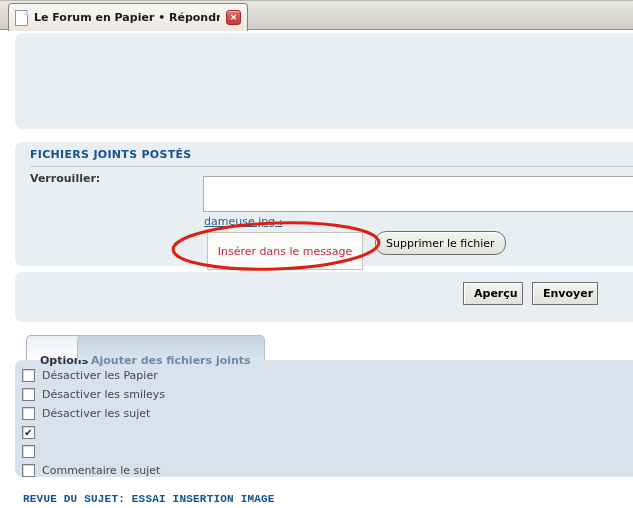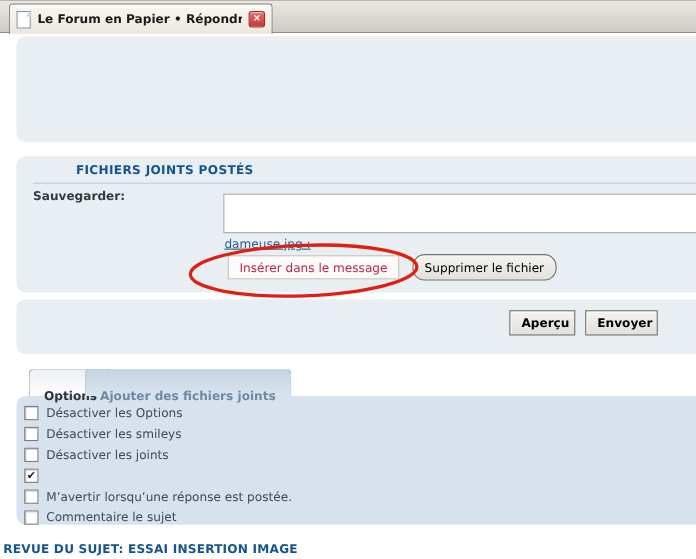--- a/index.html
+++ b/index.html
@@ -47,37 +47,37 @@
     background:#E9EEF2; border-radius:8px;
   }
   .panel-top    { top:33px;  height:96px; }
   .panel-attach { top:142px; height:124px; }
   .panel-submit { top:272px; height:50px; }
   .panel-options{ top:360px; height:117px; background:#D7E2ED; }
 
   
   .section-header {
     position:absolute; left:15px; top:6px;
-    color:#14548F; font-weight:bold; letter-spacing:.3px;margin-left:39px;
+    color:#14548F; font-weight:bold; letter-spacing:.3px;
   }
   .section-divider {
     position:absolute; left:15px; right:0; top:24px; height:1px; background:#C4CBD2;
   }
   .comment-label { position:absolute; left:15px; top:30px; font-weight:bold; color:#333A45; }
   .comment-input {
     position:absolute; left:188px; top:34px; width:450px; height:36px;
     background:#FFFFFF; border:1px solid #A3ABB3; resize:none;
     font-family:"DejaVu Sans","Liberation Sans",sans-serif; font-size:11px; padding:2px 4px;
   }
   .file-link {
     position:absolute; left:189px; top:73px;
     color:#29608C; text-decoration:underline; cursor:pointer;
   }
   .insert-btn {
-    position:absolute; left:192px; top:90px; width:156px; height:22px;
+    position:absolute; left:192px; top:90px; width:156px; height:38px;
     background:#FBFBFA; border:1px solid #C6C2BD; color:#C42645;
     font-family:"DejaVu Sans","Liberation Sans",sans-serif; font-size:11px; cursor:pointer;
   }
   .classic-btn {
     background:linear-gradient(#F3F3F0,#E2E2DC); border:1px solid #707070;
     box-shadow:inset 1px 1px 0 #FFFFFF; color:#000;
     font-family:"DejaVu Sans","Liberation Sans",sans-serif; font-size:11px;
     padding:3px 10px; cursor:pointer;
   }
   .delete-btn { position:absolute; left:360px; top:89px; height:24px;border-radius:11px; }
@@ -114,41 +114,41 @@
   .cb-box {
     width:13px; height:13px; background:#FFFFFF; border:1px solid #767C84;
     box-shadow:inset 1px 1px 1px rgba(0,0,0,.18);
     font-size:10px; line-height:11px; text-align:center; color:#1A1A1A; cursor:pointer;
     flex:0 0 auto;
   }
   .option-label { color:#3F4A58; white-space:nowrap; }
 
   
   .topic-review {
-    position:absolute; left:3px; top:493px;
-    color:#14548F; font-weight:bold; letter-spacing:.2px; cursor:pointer;
+    position:absolute; left:23px; top:493px;
+    color:#14548F; font-weight:bold; letter-spacing:.2px; cursor:pointer;font-family:Liberation Mono, monospace;
   }
 </style>
 </head>
 <body>
 
 <div class="tabstrip">
   <div class="browser-tab">
     <span class="page-icon"></span>
     <span class="tab-title">Le Forum en Papier • Répondre</span>
     <span class="tab-close">×</span>
   </div>
 </div>
 
 <div class="panel panel-top"></div>
 
 <div class="panel panel-attach">
   <div class="section-header">FICHIERS JOINTS POSTÉS</div>
   <div class="section-divider"></div>
-  <label class="comment-label">Sauvegarder:</label>
+  <label class="comment-label">Verrouiller:</label>
   <textarea class="comment-input" style=""></textarea>
   <a class="file-link">dameuse.jpg :</a>
   <button class="insert-btn">Insérer dans le message</button>
   <button class="classic-btn delete-btn">Supprimer le fichier</button>
 </div>
 
 <svg class="annotation" viewBox="0 0 216 54">
   <ellipse cx="108" cy="27" rx="103" ry="23" fill="none" stroke="#DF1F10" stroke-width="3" transform="rotate(-2 108 27)"></ellipse>
 </svg>
 
@@ -156,36 +156,35 @@
   <button class="classic-btn preview-btn">Aperçu</button>
   <button class="classic-btn send-btn">Envoyer</button>
 </div>
 
 <div class="tab tab-options active">Options</div>
 <div class="tab tab-addfiles inactive">Ajouter des fichiers joints</div>
 
 <div class="panel panel-options">
   <div class="option-row">
     <span class="cb-box"></span>
-    <span class="option-label">Désactiver les Options</span>
+    <span class="option-label">Désactiver les Papier</span>
   </div>
   <div class="option-row">
     <span class="cb-box"></span>
     <span class="option-label">Désactiver les smileys</span>
   </div>
   <div class="option-row">
     <span class="cb-box"></span>
-    <span class="option-label">Désactiver les joints</span>
+    <span class="option-label">Désactiver les sujet</span>
   </div>
   <div class="option-row">
     <span class="cb-box">✔</span>
   </div>
   <div class="option-row">
     <span class="cb-box"></span>
-    <span class="option-label">M’avertir lorsqu’une réponse est postée.</span>
   </div>
   <div class="option-row">
     <span class="cb-box"></span>
     <span class="option-label">Commentaire le sujet</span>
   </div>
 </div>
 
 <a class="topic-review">REVUE DU SUJET: ESSAI INSERTION IMAGE</a>
 
 </body></html>

